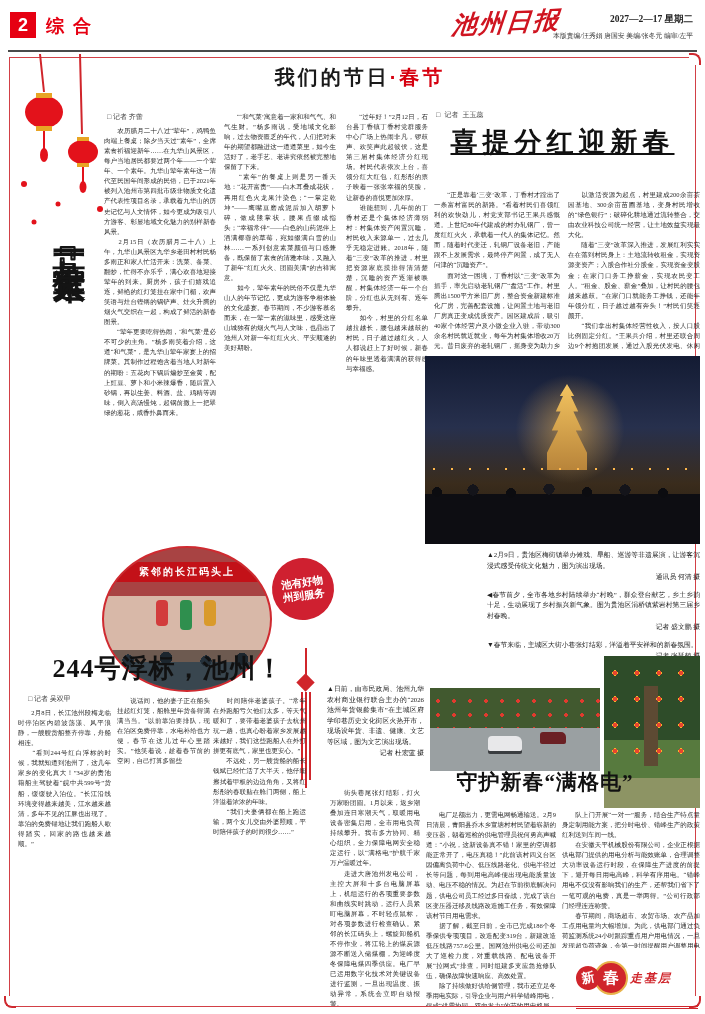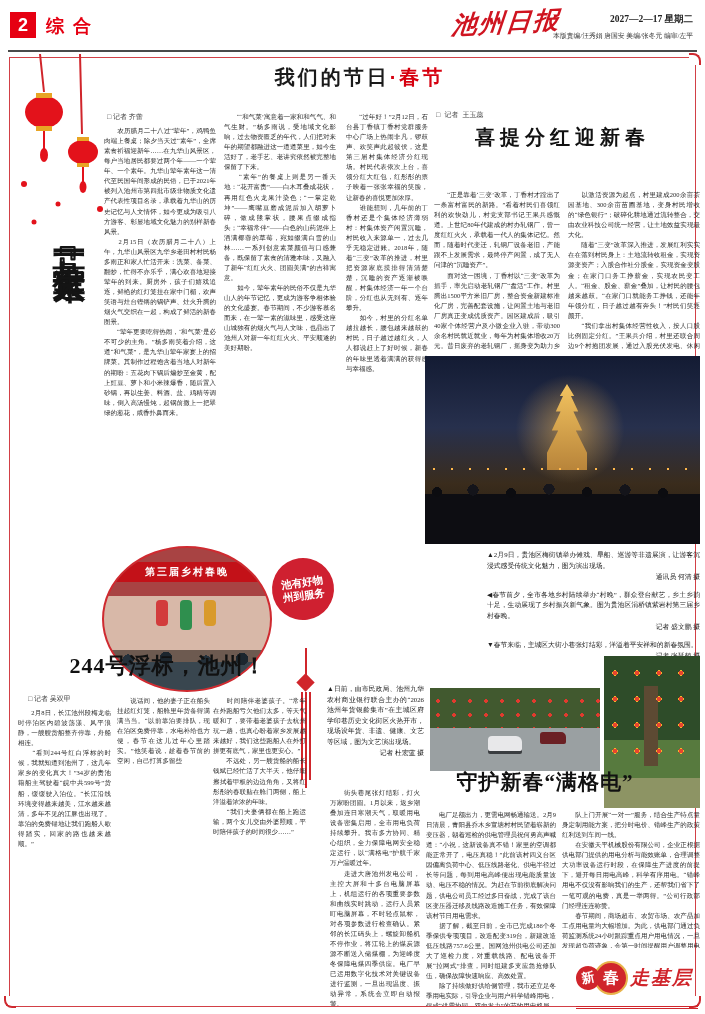--- a/index.html
+++ b/index.html
@@ -28,22 +28,22 @@
           font-family:"Liberation Sans","DejaVu Sans",sans-serif;color:#1a1a1a;letter-spacing:3px;}
   .banner .red{color:#d6000f;}
   
   .vtitle{left:26px;top:234px;width:60px;height:416px;writing-mode:vertical-rl;
           font-size:33px;font-weight:bold;color:#141414;line-height:1.05;letter-spacing:1px;}
   
   .col{font-size:6.5px;line-height:1.55;text-align:justify;white-space:pre-line;
        color:#2b2b2b;overflow:hidden;}
   .byline{font-size:7px;color:#444;}
   .htitle{font-weight:bold;color:#111;text-align:center;}
-  .t-fenhong{left:425px;top:124px;width:275px;font-size:20px;letter-spacing:5px;}
-  .t-fubiao{left:18px;top:651px;width:300px;font-size:22px;letter-spacing:1px;}
+  .t-fenhong{left:425px;top:124px;width:275px;font-size:27px;letter-spacing:5px;text-decoration:underline;}
+  .t-fubiao{left:18px;top:651px;width:300px;font-size:26px;letter-spacing:1px;}
   .t-dianli{left:420px;top:768px;width:250px;font-size:21px;letter-spacing:1px;}
   
   .cap{font-size:6.8px;line-height:1.55;color:#222;text-align:justify;margin-bottom:7px;}
   .cap .credit{display:block;text-align:right;margin-top:1px;}
   
   .photo{overflow:hidden;}
   .ph-night{left:425px;top:356px;width:275px;height:188px;
      background:linear-gradient(#131b33 0%,#27304d 38%,#3a2c1c 68%,#191410 100%);}
   .ph-night .glow{position:absolute;left:90px;top:18px;width:110px;height:110px;border-radius:50%;
      background:radial-gradient(circle,rgba(255,190,80,.55),rgba(255,190,80,0) 70%);}
@@ -100,21 +100,21 @@
   .tassel .string{position:absolute;left:11px;top:0;width:1.5px;height:30px;background:#d0252b;}
   .tassel .s1,.tassel .s2,.tassel .s3{position:absolute;top:44px;width:2px;height:88px;background:#d0252b;}
   .tassel .s1{left:7px;} .tassel .s2{left:11px;height:96px;} .tassel .s3{left:15px;}
   
   .badge{left:576px;top:950px;width:122px;height:56px;border-bottom:3px double #d0252b;
          display:flex;align-items:center;gap:2px;}
   .b-xin{width:24px;height:24px;border-radius:50%;background:#d0252b;color:#fff;font-size:13px;
          font-weight:bold;display:flex;align-items:center;justify-content:center;transform:rotate(-12deg);}
   .b-chun{width:30px;height:30px;border-radius:50%;background:#d0252b;color:#fff;font-size:16px;
          font-weight:bold;display:flex;align-items:center;justify-content:center;border:2px solid #e8b34b;margin-left:-8px;}
-  .b-text{font-size:19px;font-weight:bold;color:#d0252b;letter-spacing:2px;
+  .b-text{font-size:12px;font-weight:bold;color:#d0252b;letter-spacing:2px;
           font-family:"Liberation Sans",sans-serif;font-style:italic;}
 </style>
 </head>
 <body>
 
 <div class="abs pageno">2</div>
 <div class="abs section">综合</div>
 <div class="abs masthead">池州日报</div>
 <div class="abs dateline">2027—2—17 星期二</div>
 <div class="abs staffline">本版责编/汪秀娟 唐国安 美编/张冬元 编审/左平</div>
@@ -183,21 +183,21 @@
     <span>◀</span><span>春节前夕，全市各地乡村陆续举办“村晚”，群众登台献艺，乡土乡韵十足，生动展现了乡村振兴新气象。图为贵池区涓桥镇紫岩村第三届乡村春晚。</span>
     <span class="credit">记者 盛文鹏 摄</span>
   </div>
   <div class="cap">
     <span>▼</span><span>春节来临，主城区大街小巷张灯结彩，洋溢着平安祥和的新春氛围。</span>
     <span class="credit">记者 张延鹤 摄</span>
   </div>
 </div>
 
 <div class="abs photo ph-stage">
-  <div class="s-banner">第三届乡村春晚</div>
+  <div class="s-banner">紧邻的长江码头上</div>
   <div class="perf1"></div>
   <div class="perf2"></div>
   <div class="perf3"></div>
   <div class="aud"></div>
 </div>
 <div class="abs seal">池有好物 州到服务</div>
 
 <div class="abs tassel">
   <div class="string"></div>
   <div class="knot"></div>

